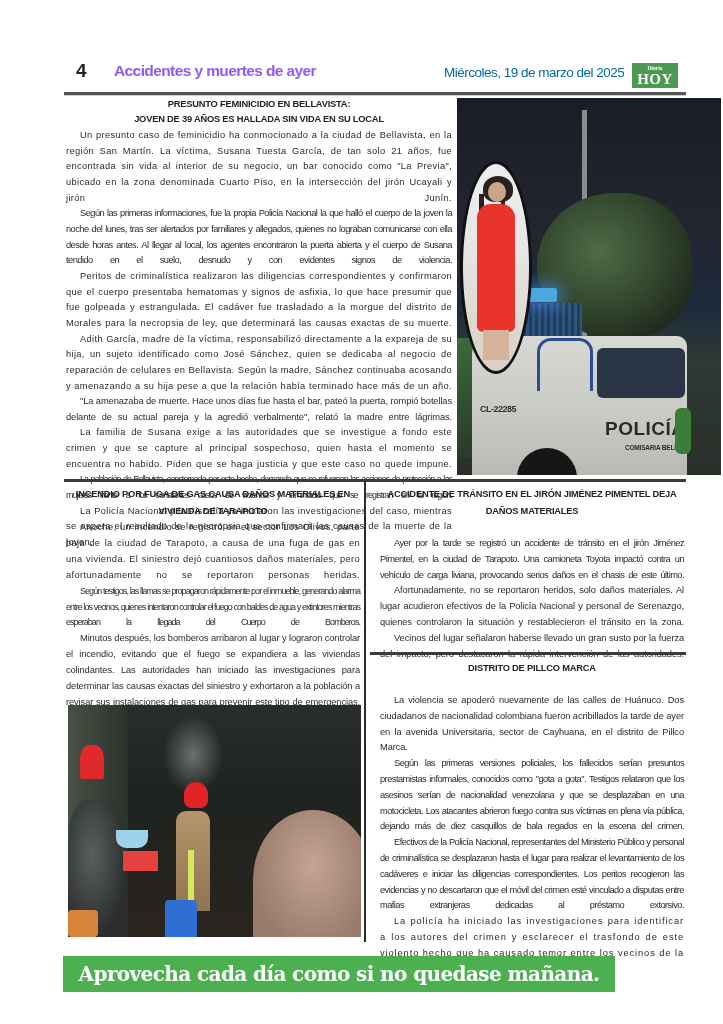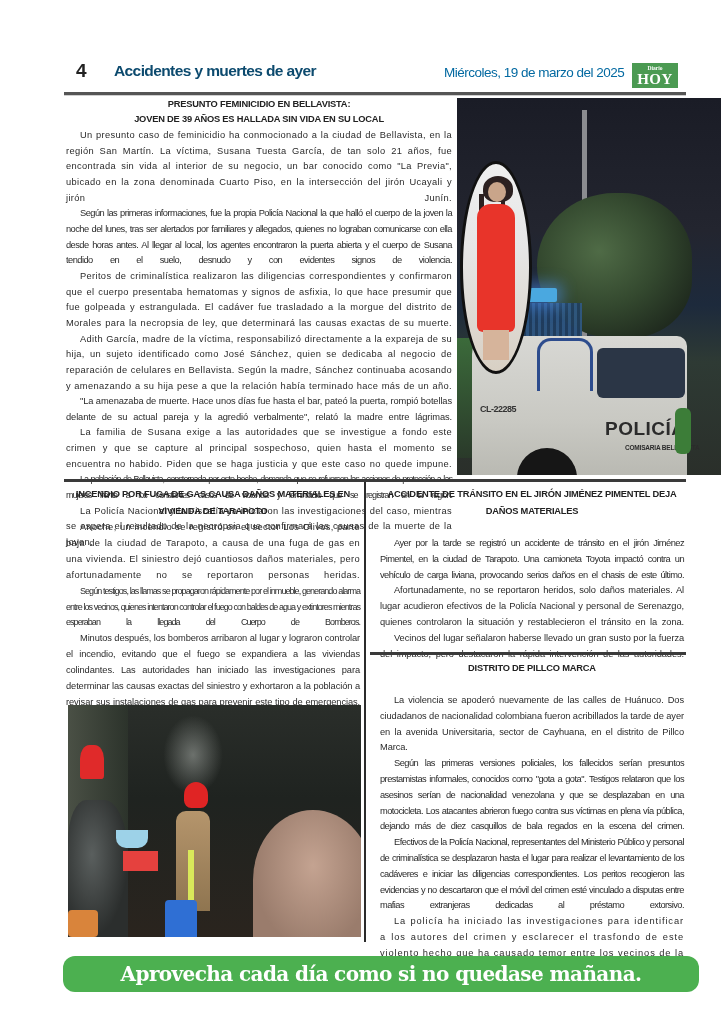--- a/index.html
+++ b/index.html
@@ -1,21 +1,21 @@
 <!DOCTYPE html>
 <html><head>
 <meta charset="utf-8">
 <style>
   html, body { margin: 0; padding: 0; background: #ffffff; }
   body { width: 723px; height: 1024px; position: relative; overflow: hidden; font-family: "Liberation Sans", sans-serif; color: #222; }
   .page { position: absolute; left: 0; top: 0; width: 723px; height: 1024px; }
 
   
   .hdr-num { position: absolute; left: 76px; top: 60px; font: bold 19px "Liberation Sans", sans-serif; letter-spacing: -0.5px; color: #222; }
-  .hdr-section { position: absolute; left: 114px; top: 62px; font: bold 15.5px "Liberation Sans", sans-serif; letter-spacing: -0.6px; color: #0c4a6e; }
+  .hdr-section { position: absolute; left: 114px; top: 62px; font: bold 15.5px "Liberation Sans", sans-serif; letter-spacing: -0.6px; color: #8b5cf6; }
   .hdr-date { position: absolute; left: 444px; top: 65px; font: 13.5px "Liberation Sans", sans-serif; letter-spacing: -0.5px; color: #0369a1; }
   .logo { position: absolute; left: 632px; top: 63px; width: 46px; height: 25px; background: #4b9a52; color: #fff; text-align: center; }
   .logo .small { display: block; font: bold 5.5px "Liberation Serif", serif; line-height: 7px; padding-top: 2px; }
   .logo .big { display: block; font: bold 15px "Liberation Serif", serif; line-height: 15px; letter-spacing: 0.5px; }
   .hdr-rule { position: absolute; left: 64px; top: 92px; width: 622px; height: 3px; background: #555; }
   .hdr-rule2 { position: absolute; left: 64px; top: 95px; width: 622px; height: 1px; background: #cfcfcf; }
 
   
   .headline { font: bold 9.3px "Liberation Sans", sans-serif; text-align: center; line-height: 17px; letter-spacing: -0.2px; color: #222; }
   .body p { margin: 0; font: 9.3px "Liberation Sans", sans-serif; line-height: 15.6px; text-align: justify; text-align-last: justify; text-indent: 14px; color: #2a2a2a; letter-spacing: -0.1px; }
@@ -85,21 +85,21 @@
   .a3 .body p { line-height: 15.8px; }
 
   .mid-rule2 { position: absolute; left: 370px; top: 652px; width: 316px; height: 3px; background: #3a3a3a; }
 
   
   .a4 { position: absolute; left: 380px; top: 660px; width: 304px; }
   .a4 .body { margin-top: 16px; }
   .a4 .body p { line-height: 15.8px; }
 
   
-  .banner { position: absolute; left: 63px; top: 956px; width: 636px; height: 36px; background: #4cb050; display: flex; align-items: center; justify-content: center; border-radius: 12px; }
+  .banner { position: absolute; left: 63px; top: 956px; width: 552px; height: 36px; background: #4cb050; display: flex; align-items: center; justify-content: center; }
   .banner span { font: bold 20px "DejaVu Serif", serif; color: #fff; letter-spacing: -0.6px; }
 </style>
 </head>
 <body>
 
 <div class="page">
 
   <div class="hdr-num">4</div>
   <div class="hdr-section">Accidentes y muertes de ayer</div>
   <div class="hdr-date">Miércoles, 19 de marzo del 2025</div>

